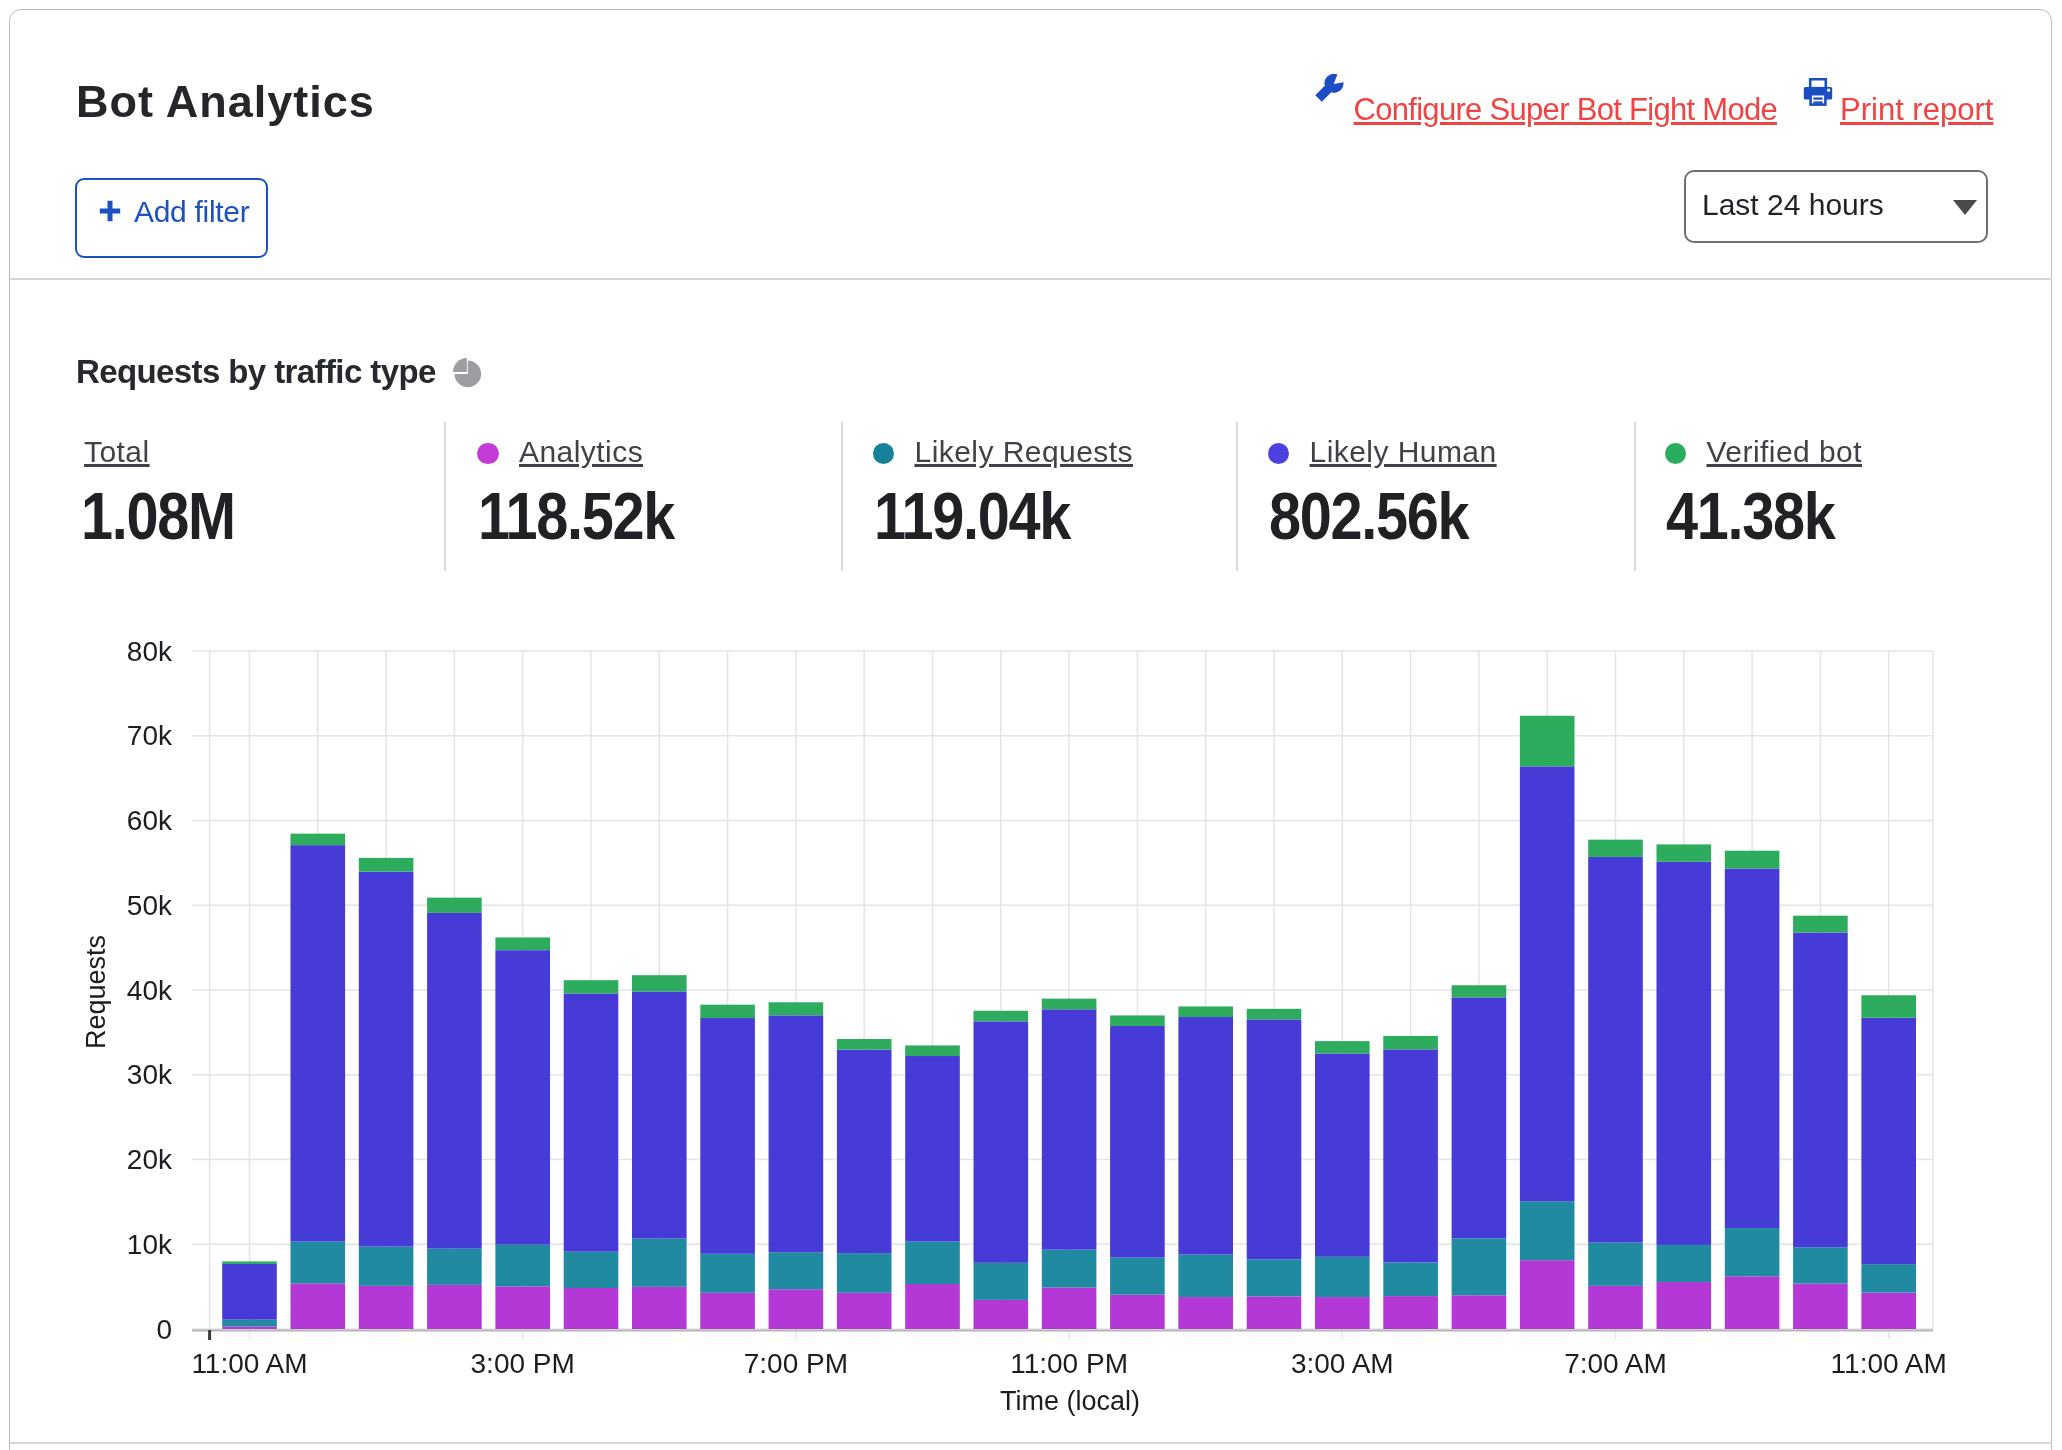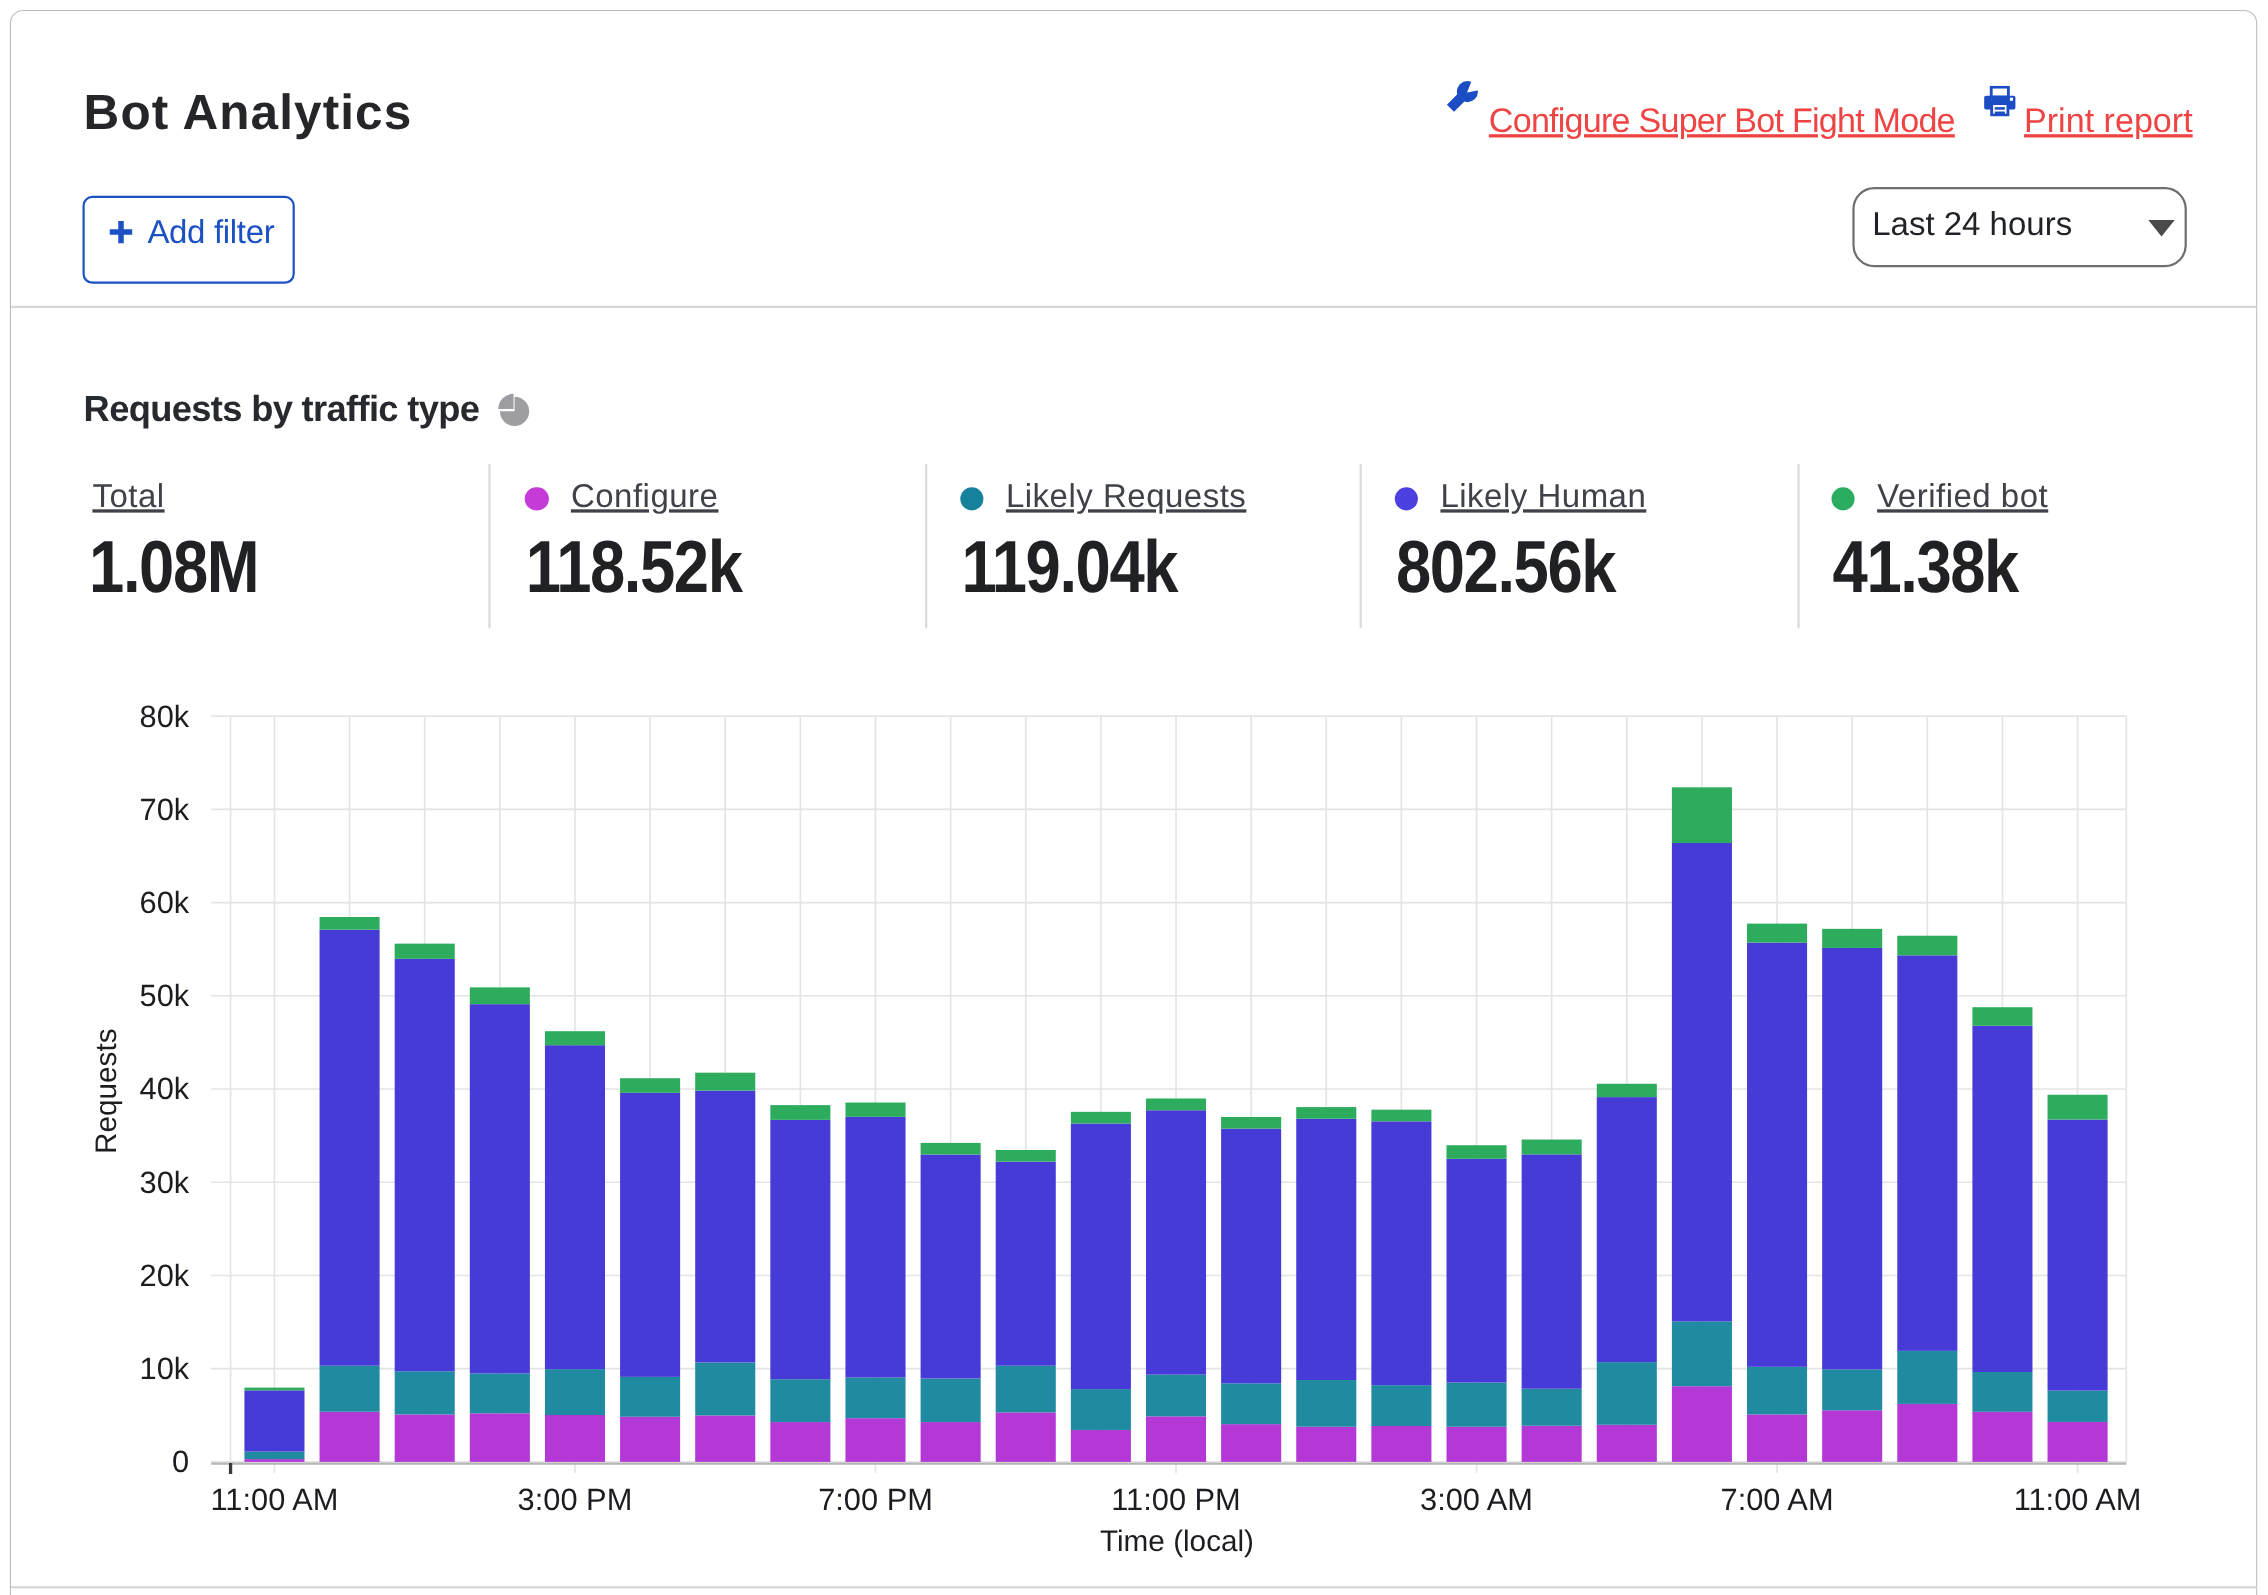--- a/index.html
+++ b/index.html
@@ -9,21 +9,21 @@
   .hdiv { position:absolute; left:10px; width:2042px; height:0;
     border-top:2px solid #d6d6d6; }
   #title { left:76px; top:75.5px; font-size:45px; font-weight:700; color:#24262a;
     letter-spacing:1px; }
   .toplink { top:92px; font-size:31px; color:#ef4444;text-decoration:underline; }
   #addfilter { left:75px; top:178px; width:193px; height:80px; border:2px solid #1c51c4;
     border-radius:9px; box-sizing:border-box; }
   #addfilter span { position:absolute; left:57px; top:15px; font-size:30px; color:#1c51c4;
     letter-spacing:-0.3px; }
   #select { left:1684px; top:170px; width:304px; height:73px; border:2px solid #6f6f6f;
-    border-radius:20px; box-sizing:border-box; }
+    border-radius:10px; box-sizing:border-box; }
   #select span { position:absolute; left:16px; top:16px; font-size:30px; color:#1f2226; }
   #caret { position:absolute; left:267px; top:28px; width:0; height:0;
     border-left:12px solid transparent; border-right:12px solid transparent;
     border-top:15px solid #4a4a4a; }
   #rtt { left:76px; top:353px; font-size:33px; font-weight:700; color:#26292e;
     letter-spacing:-0.6px; }
   .vdiv { position:absolute; top:422px; height:149px; width:0; border-left:2px solid #dadada; }
   .dot { position:absolute; top:442.5px; width:21.5px; height:21.5px; border-radius:50%; }
   .slab { position:absolute; top:435px; font-size:30px; color:#3f4248; letter-spacing:0.45px;text-decoration:underline; }
   .sval { position:absolute; top:477px; font-size:67px; font-weight:700; color:#1f2125;
@@ -65,21 +65,21 @@
 <div class="abs" id="rtt">Requests by traffic type</div>
 <svg class="abs" style="left:452px;top:356.5px" width="31" height="31" viewBox="0 0 31 31">
   <path d="M15.8 16.9 L15.8 3.6 A13.3 13.3 0 1 1 2.5 16.9 Z" fill="#9e9ea2"></path>
   <path d="M14.9 14.9 L14.9 1 A13.9 13.9 0 0 0 1 14.9 Z" fill="#9e9ea2"></path>
 </svg>
 
 <div class="slab" style="left:84px">Total</div>
 <div class="sval" style="left:81px">1.08M</div>
 <div class="vdiv" style="left:444px"></div>
 <div class="dot" style="left:477px;background:#c43bd8"></div>
-<div class="slab" style="left:519px">Configure</div>
+<div class="slab" style="left:519px">Analytics</div>
 <div class="sval" style="left:478px">118.52k</div>
 <div class="vdiv" style="left:841px"></div>
 <div class="dot" style="left:872.5px;background:#15819b"></div>
 <div class="slab" style="left:914.5px">Likely Requests</div>
 <div class="sval" style="left:873.5px">119.04k</div>
 <div class="vdiv" style="left:1236px"></div>
 <div class="dot" style="left:1267.5px;background:#4c41e0"></div>
 <div class="slab" style="left:1309.5px">Likely Human</div>
 <div class="sval" style="left:1268.5px">802.56k</div>
 <div class="vdiv" style="left:1634px"></div>

